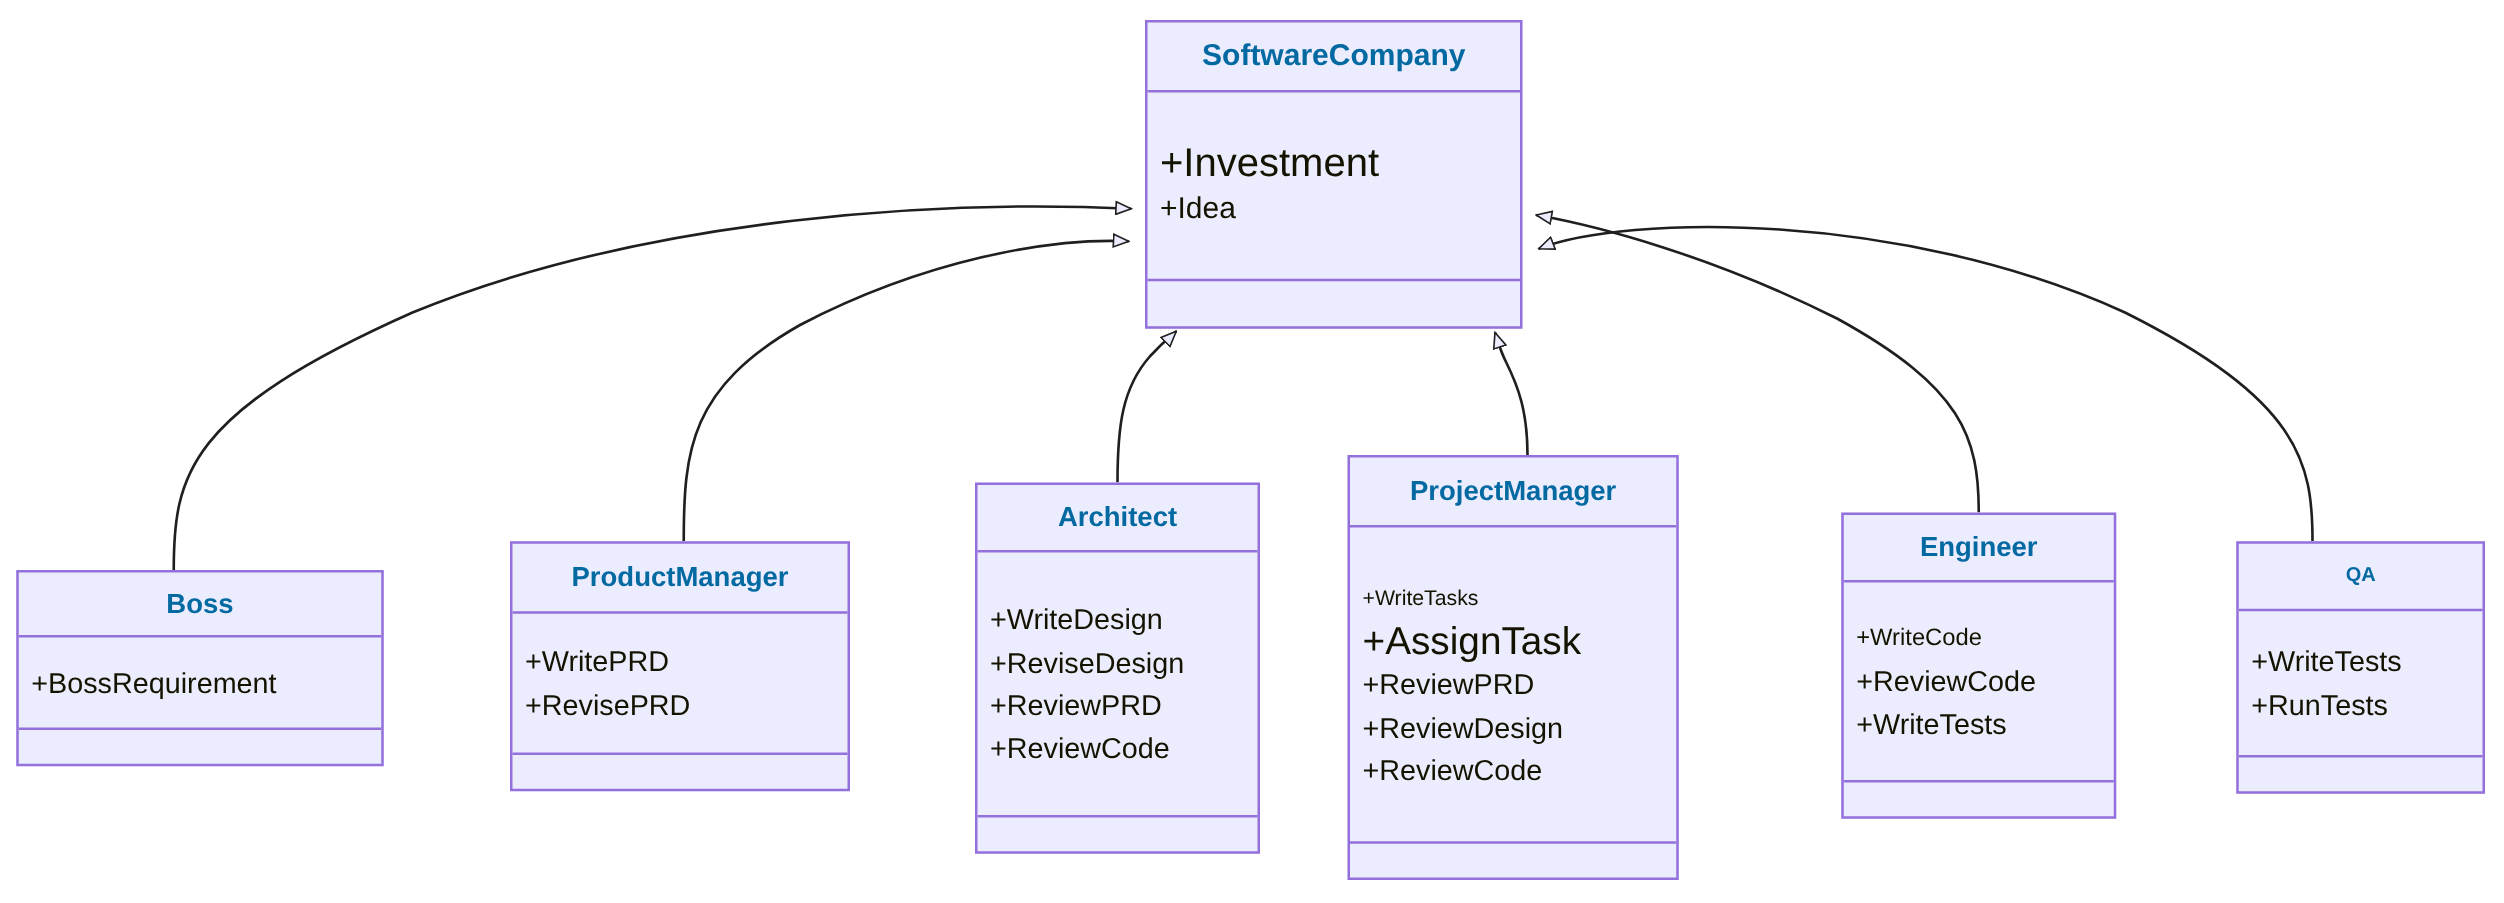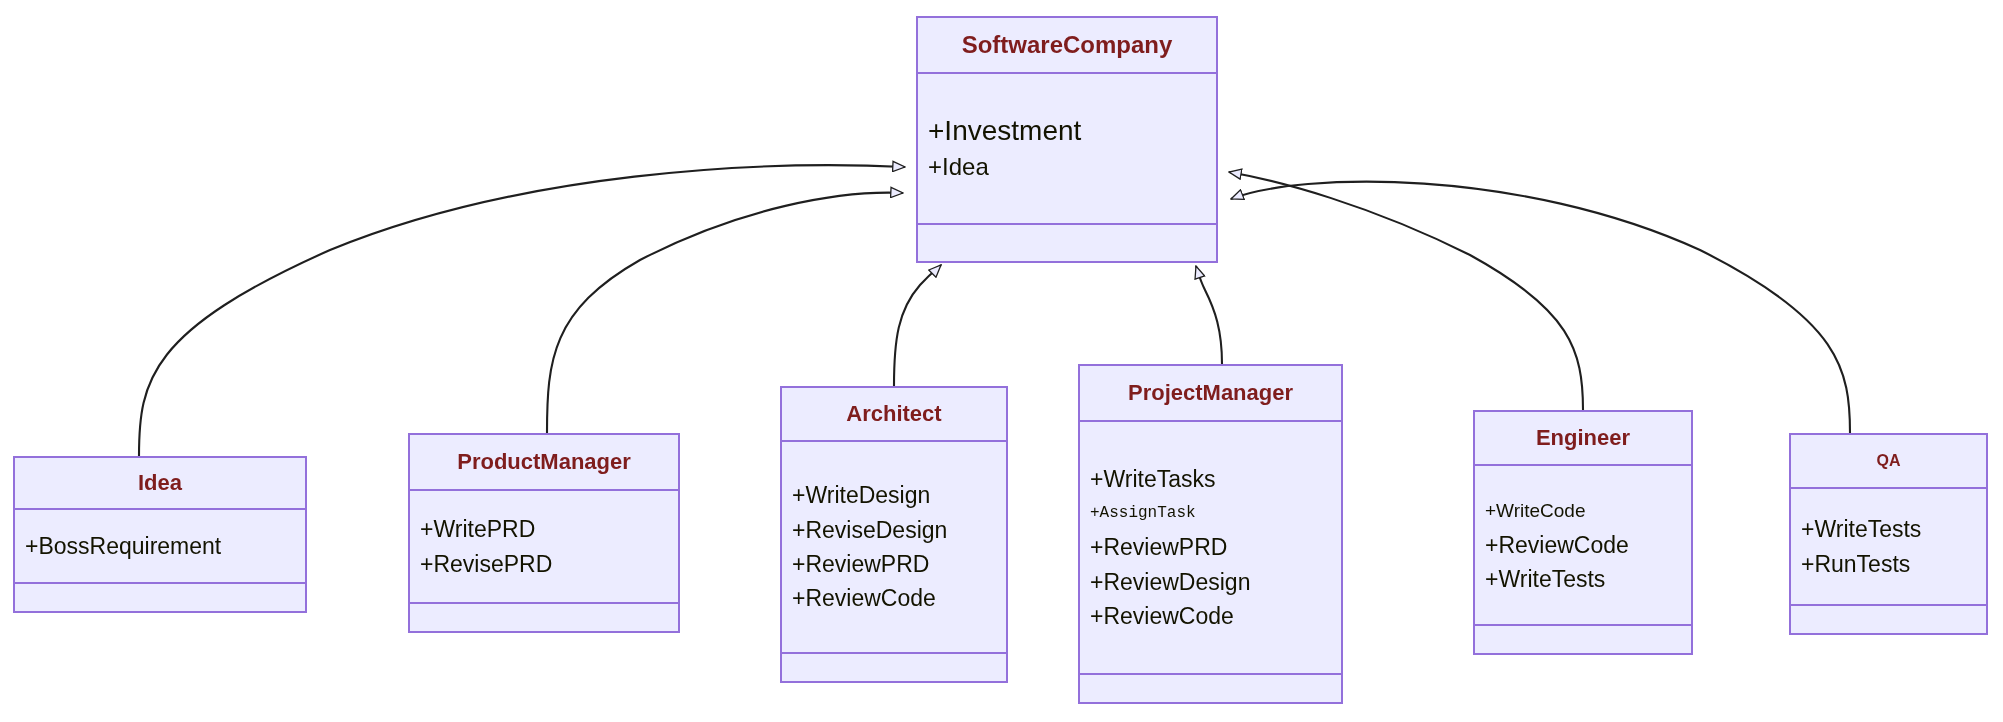--- a/index.html
+++ b/index.html
@@ -30,21 +30,21 @@
     box-sizing: border-box;
     background: #ececff;
     border: 2px solid #9370db;
     display: flex;
     flex-direction: column;
   }
   .class-title {
     box-sizing: border-box;
     text-align: center;
     font-weight: bold;
-    color: #7f1d1d;
+    color: #0369a1;
     border-bottom: 2px solid #9370db;
     display: flex;
     align-items: center;
     justify-content: center;
     flex: none;
   }
   .class-attrs {
     box-sizing: border-box;
     border-bottom: 2px solid #9370db;
     flex: 1 1 auto;
@@ -81,27 +81,27 @@
       <path marker-end="url(#uml-triangle)" d="M 1222 364 C 1222 330 1215 310 1205 290 C 1200 280 1198 272 1196 266"></path>
       <path marker-end="url(#uml-triangle)" d="M 1583 410 C 1583 350 1570 310 1470 255 C 1370 205 1280 181 1229 172"></path>
       <path marker-end="url(#uml-triangle)" d="M 1850 433 C 1850 370 1840 320 1700 250 C 1520 168 1300 172 1231 199"></path>
     </g>
   </svg>
 
   <div id="class-layer">
       <div class="uml-class" style="left: 916px; top: 16px; width: 302px; height: 247px; background: rgb(236, 236, 255); border-color: rgb(147, 112, 219);">
         <div class="class-title" style="height: 56px; font-size: 24px; border-bottom-color: rgb(147, 112, 219);">SoftwareCompany</div>
         <div class="class-attrs" style="border-bottom-color: rgb(147, 112, 219);">
-          <div class="attr" style="font-size: 28px; line-height: 35.76px;">+Investment</div>
+          <div class="attr" style="font-size: 32px; line-height: 35.76px;">+Investment</div>
           <div class="attr" style="font-size: 24px; line-height: 35.76px;">+Idea</div>
         </div>
         <div class="class-methods" style="height: 36px;"></div>
       </div>
       <div class="uml-class" style="left: 13px; top: 456px; width: 294px; height: 157px; background: rgb(236, 236, 255); border-color: rgb(147, 112, 219);">
-        <div class="class-title" style="height: 52px; font-size: 22px; border-bottom-color: rgb(147, 112, 219);">Idea</div>
+        <div class="class-title" style="height: 52px; font-size: 22px; border-bottom-color: rgb(147, 112, 219);">Boss</div>
         <div class="class-attrs" style="border-bottom-color: rgb(147, 112, 219);">
           <div class="attr" style="font-size: 23px; line-height: 34.27px;">+BossRequirement</div>
         </div>
         <div class="class-methods" style="height: 27px;"></div>
       </div>
       <div class="uml-class" style="left: 408px; top: 433px; width: 272px; height: 200px; background: rgb(236, 236, 255); border-color: rgb(147, 112, 219);">
         <div class="class-title" style="height: 56px; font-size: 22px; border-bottom-color: rgb(147, 112, 219);">ProductManager</div>
         <div class="class-attrs" style="border-bottom-color: rgb(147, 112, 219);">
           <div class="attr" style="font-size: 23px; line-height: 34.27px;">+WritePRD</div>
           <div class="attr" style="font-size: 23px; line-height: 34.27px;">+RevisePRD</div>
@@ -114,22 +114,22 @@
           <div class="attr" style="font-size: 23px; line-height: 34.27px;">+WriteDesign</div>
           <div class="attr" style="font-size: 23px; line-height: 34.27px;">+ReviseDesign</div>
           <div class="attr" style="font-size: 23px; line-height: 34.27px;">+ReviewPRD</div>
           <div class="attr" style="font-size: 23px; line-height: 34.27px;">+ReviewCode</div>
         </div>
         <div class="class-methods" style="height: 27px;"></div>
       </div>
       <div class="uml-class" style="left: 1078px; top: 364px; width: 265px; height: 340px; background: rgb(236, 236, 255); border-color: rgb(147, 112, 219);">
         <div class="class-title" style="height: 56px; font-size: 22px; border-bottom-color: rgb(147, 112, 219);">ProjectManager</div>
         <div class="class-attrs" style="border-bottom-color: rgb(147, 112, 219);">
-          <div class="attr" style="font-size: 23px; line-height: 34.27px;">+WriteTasks</div>
-          <div class="attr" style="font-size: 16px; line-height: 34.27px; font-family: Liberation Mono, monospace;">+AssignTask</div>
+          <div class="attr" style="font-size: 17px; line-height: 34.27px;">+WriteTasks</div>
+          <div class="attr" style="font-size: 31px; line-height: 34.27px;">+AssignTask</div>
           <div class="attr" style="font-size: 23px; line-height: 34.27px;">+ReviewPRD</div>
           <div class="attr" style="font-size: 23px; line-height: 34.27px;">+ReviewDesign</div>
           <div class="attr" style="font-size: 23px; line-height: 34.27px;">+ReviewCode</div>
         </div>
         <div class="class-methods" style="height: 27px;"></div>
       </div>
       <div class="uml-class" style="left: 1473px; top: 410px; width: 220px; height: 245px; background: rgb(236, 236, 255); border-color: rgb(147, 112, 219);">
         <div class="class-title" style="height: 54px; font-size: 22px; border-bottom-color: rgb(147, 112, 219);">Engineer</div>
         <div class="class-attrs" style="border-bottom-color: rgb(147, 112, 219);">
           <div class="attr" style="font-size: 19px; line-height: 34.27px;">+WriteCode</div>

